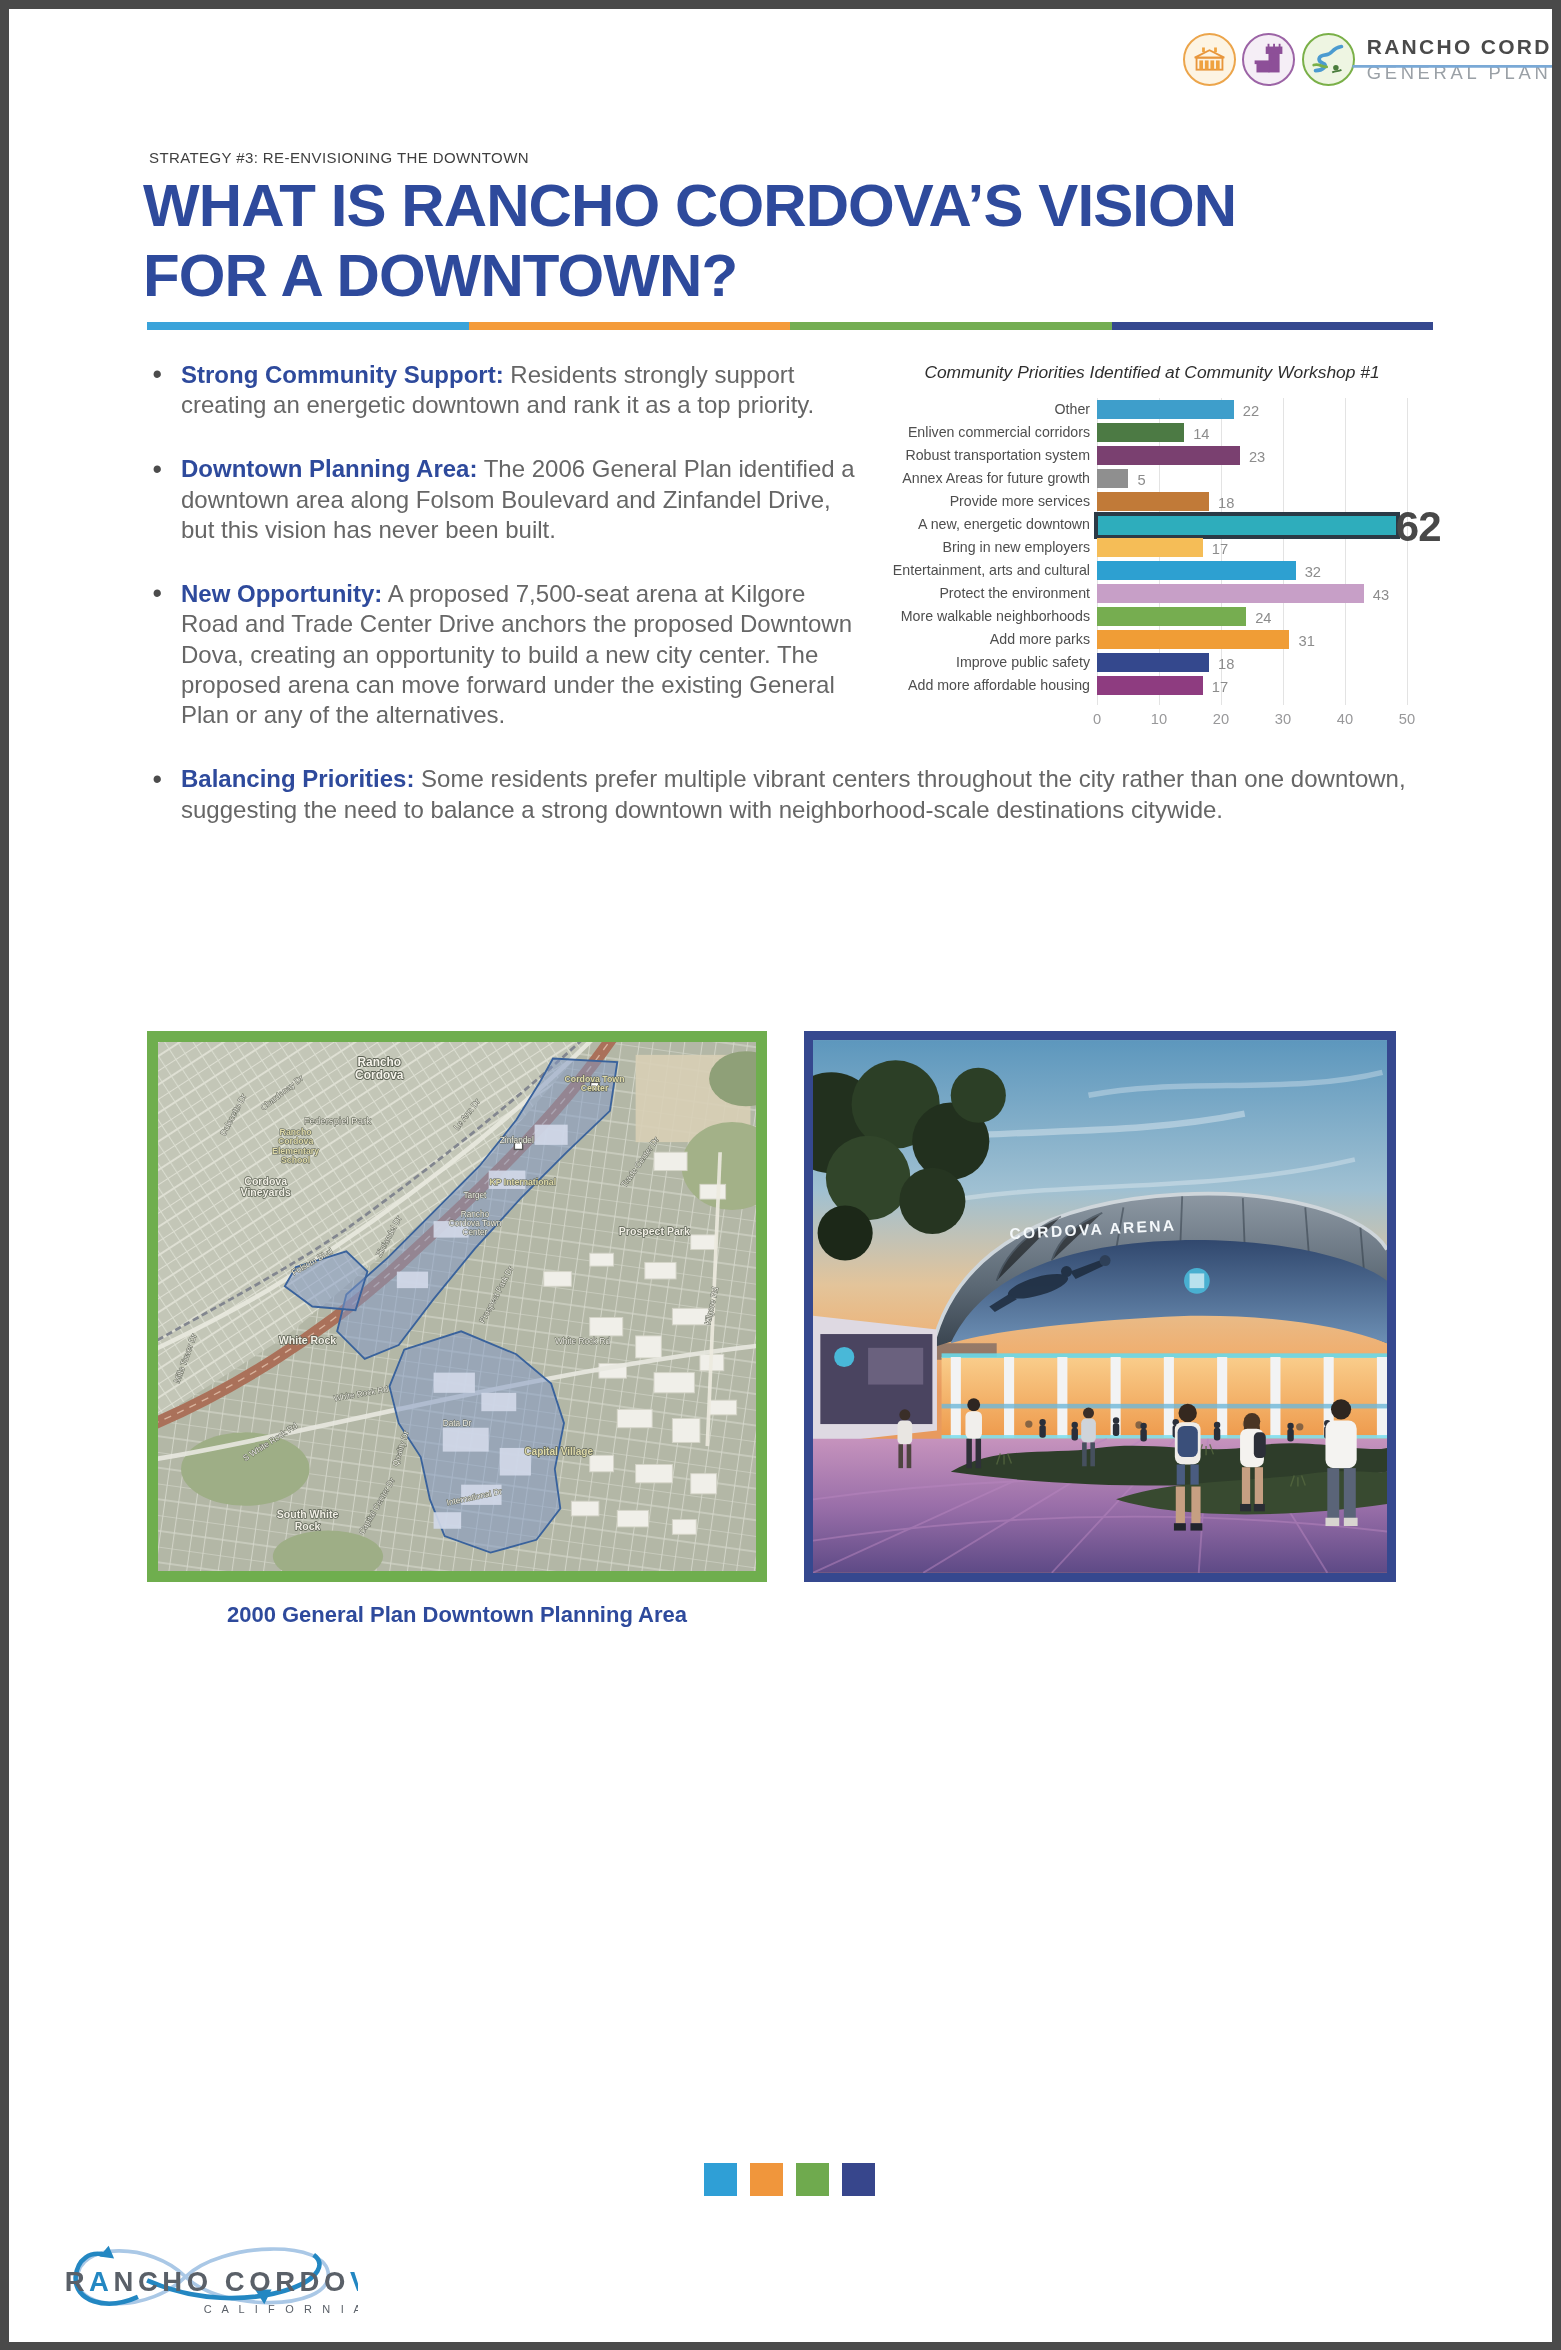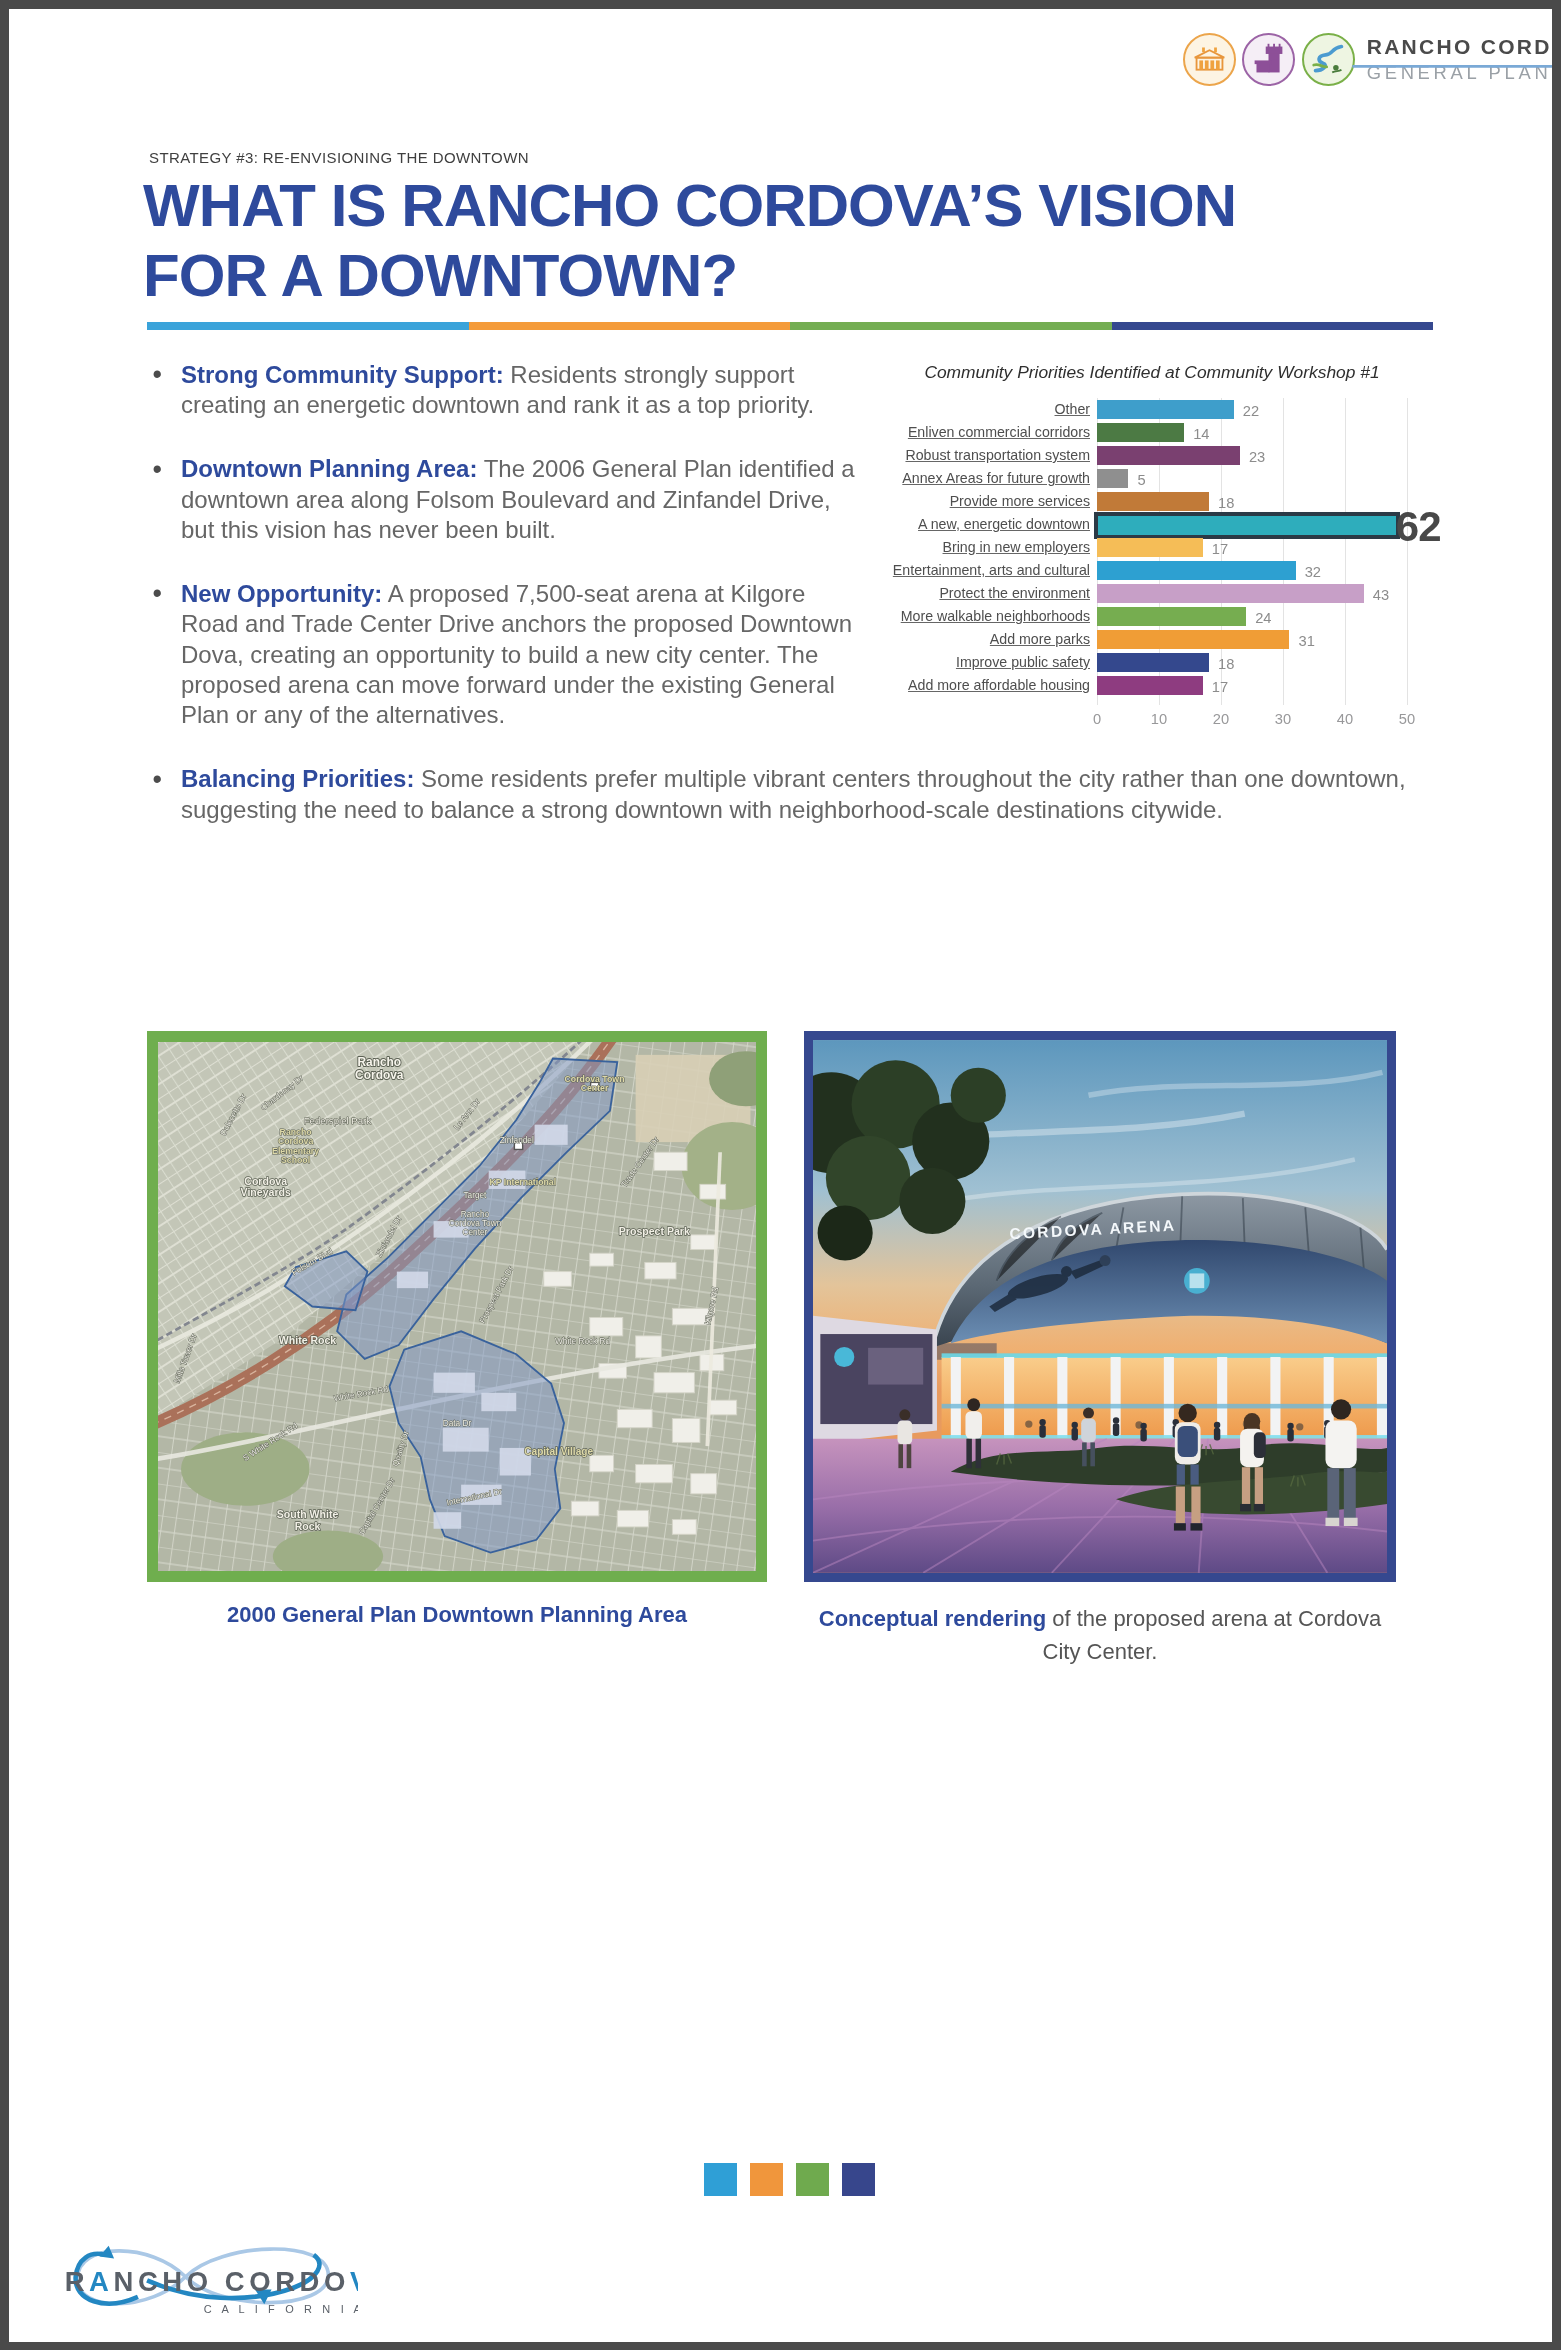--- a/index.html
+++ b/index.html
@@ -35,21 +35,21 @@
   .bullet::before{content:"\2022";position:absolute;left:5.5px;top:-2.8px;color:#4c4c4c;font-size:27px;}
   .bullet .lead{font-weight:700;color:#2e4a9c;}
 
   
   .chart{float:right;width:562px;height:400px;margin-left:9.2px;margin-bottom:3.7px;}
   .chart-title{text-align:center;font-style:italic;font-size:17.4px;color:#2f2f2f;margin:1.8px 0 14.7px;}
   .chart-body{position:relative;height:349px;}
   .chart-grid{position:absolute;left:226px;right:26px;top:0;height:307px;}
   .grid-line{position:absolute;top:0;bottom:0;width:0.9px;background:#e3e3e3;}
   .chart-rows{position:absolute;left:0;right:0;top:0;}
-  .chart-row{display:flex;height:23px;align-items:center;text-decoration:underline;}
+  .chart-row{display:flex;height:23px;align-items:center;}
   .chart-row .lbl{width:219px;min-width:219px;text-align:right;padding-right:7.3px;
                   font-size:14.2px;color:#4e4e4e;white-space:nowrap;}
   .chart-row .track{flex:1;margin-right:26px;position:relative;height:23px;}
   .bar{position:absolute;left:0;top:1.8px;height:19px;}
   .val{position:absolute;top:3.7px;font-size:14.7px;color:#8c8c8c;white-space:nowrap;}
   .big-val{position:absolute;top:-12px;font-size:42px;font-weight:800;color:#484848;letter-spacing:-0.9px;}
   .chart-axis{position:absolute;left:226px;right:26px;top:312px;height:22px;}
   .tick{position:absolute;transform:translateX(-50%);font-size:14.7px;color:#98989a;}
   .chart-annotation{position:absolute;right:0;top:26px;width:202px;font-size:20px;
                     line-height:1.33;color:#3c3c3c;}
@@ -589,23 +589,20 @@
           <circle cx="20" cy="90" r="55" fill="#22301e"></circle>
             <circle cx="90" cy="70" r="48" fill="#2c3f26"></circle>
           <circle cx="150" cy="110" r="42" fill="#22301e"></circle>
             <circle cx="60" cy="150" r="46" fill="#31452a"></circle>
           <circle cx="130" cy="175" r="36" fill="#263521"></circle>
             <circle cx="180" cy="60" r="30" fill="#2c3f26"></circle>
           <circle cx="35" cy="210" r="30" fill="#1c2818"></circle>
         </g>
       </svg>
     </div>
-    <div class="fig-arena-caption">
-      <span class="cap-bold">Conceptual rendering</span><span> of the proposed arena at Cordova City Center.</span>
-    </div>
   </div>
 
   <div class="footer-squares">
       <div class="fsq" style="background: rgb(47, 159, 214);"></div>
       <div class="fsq" style="background: rgb(240, 150, 60);"></div>
       <div class="fsq" style="background: rgb(111, 170, 78);"></div>
       <div class="fsq" style="background: rgb(55, 70, 140);"></div>
     </div>
 
   <div class="footer-logo">

